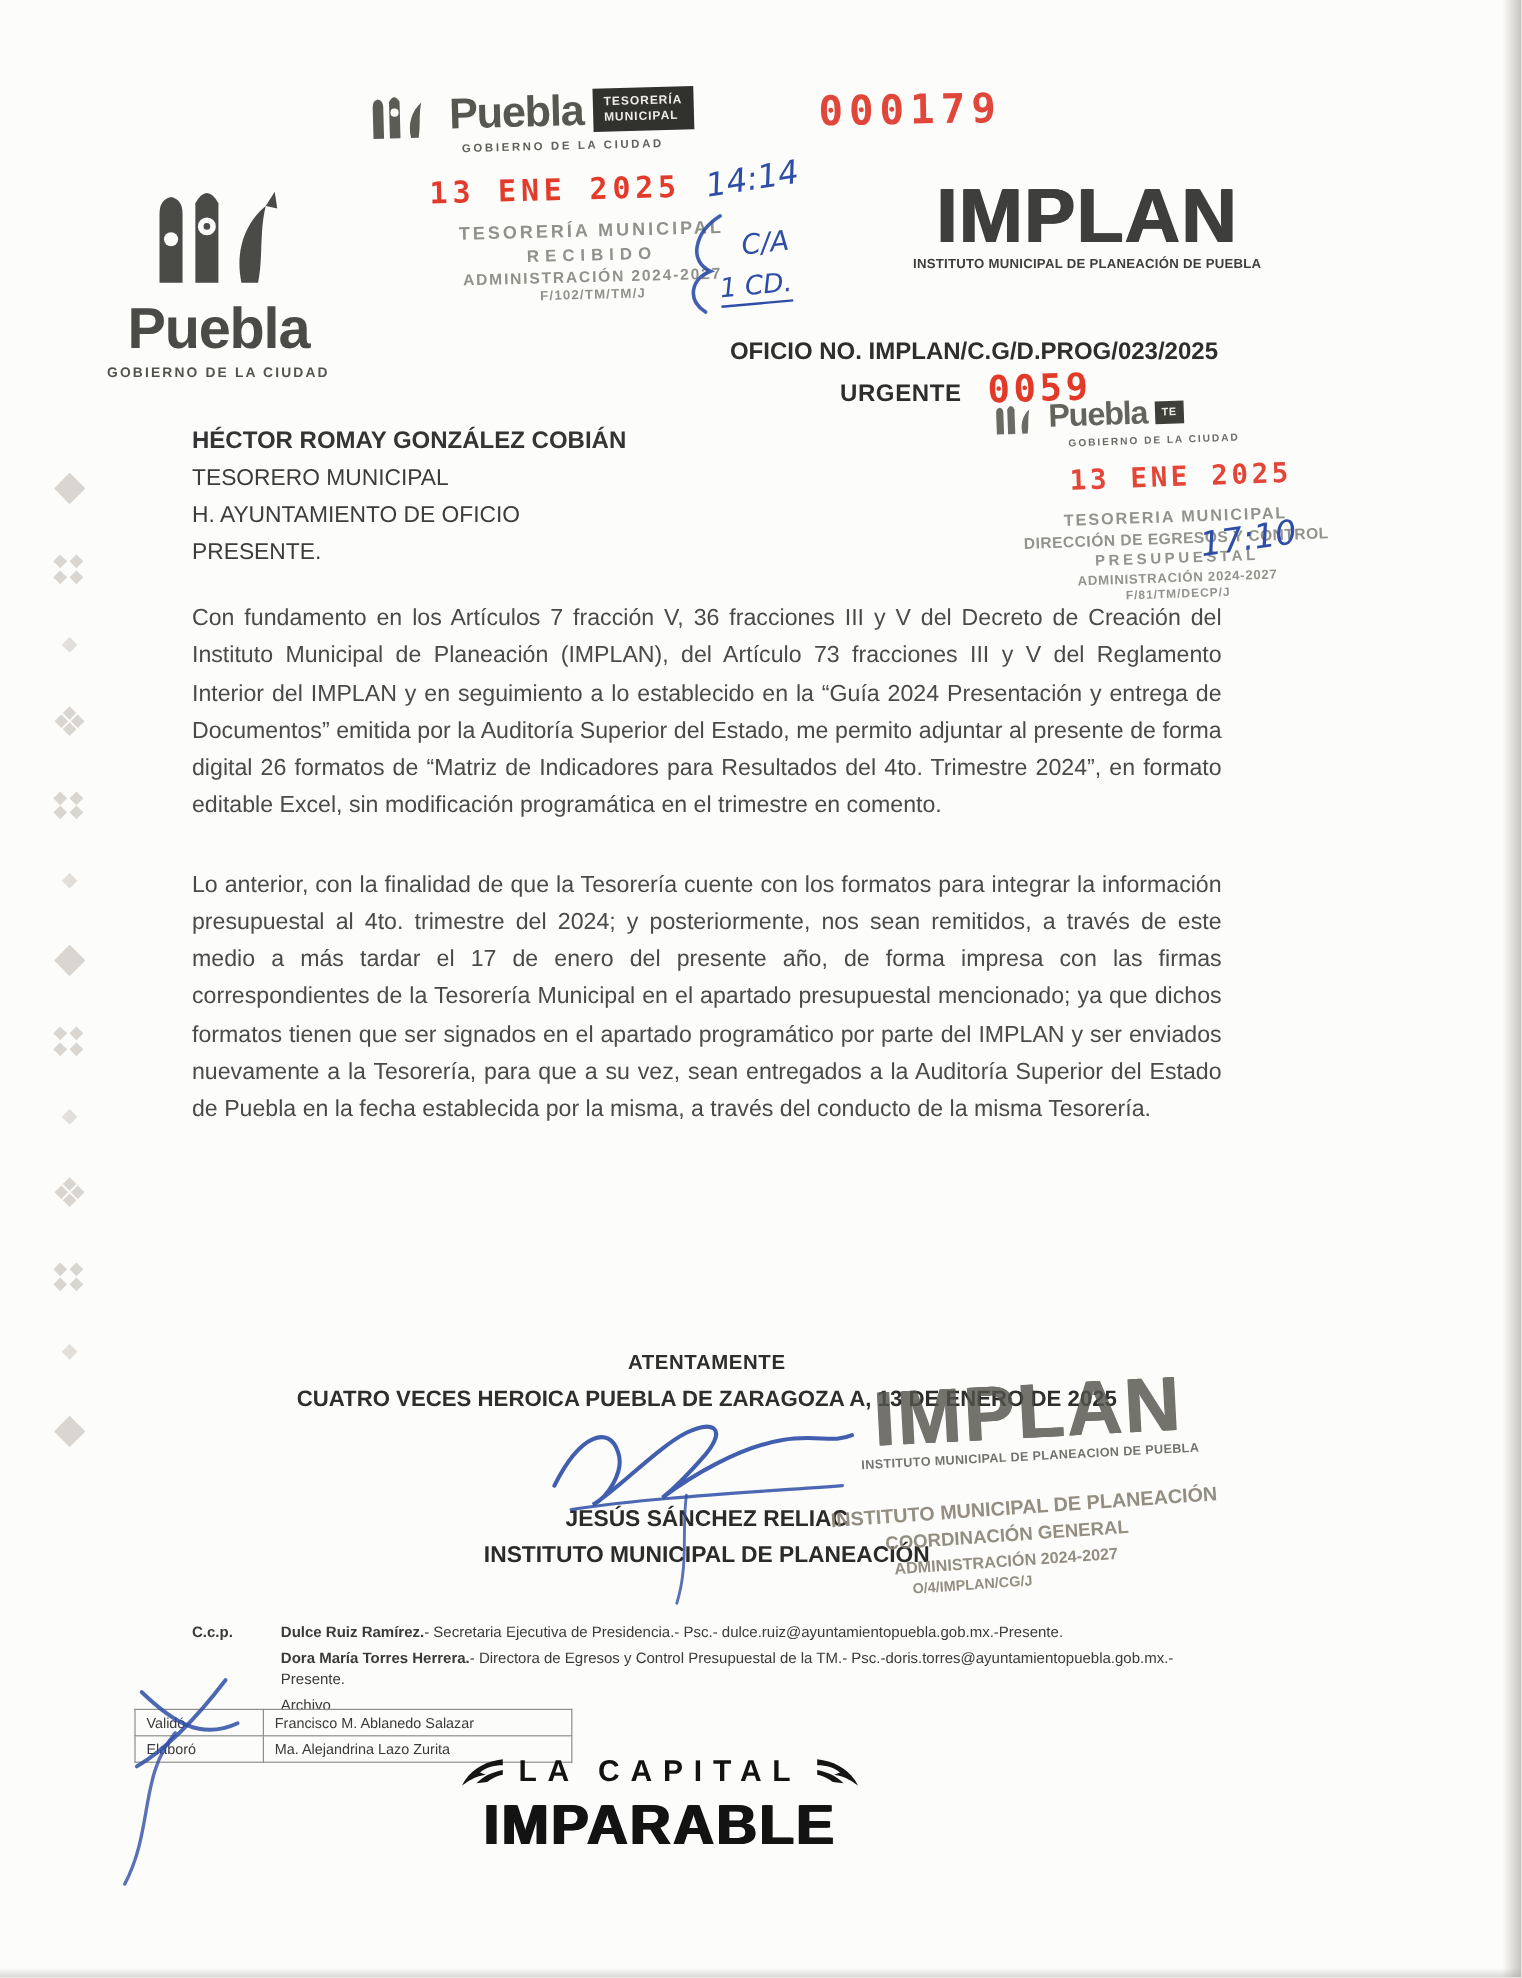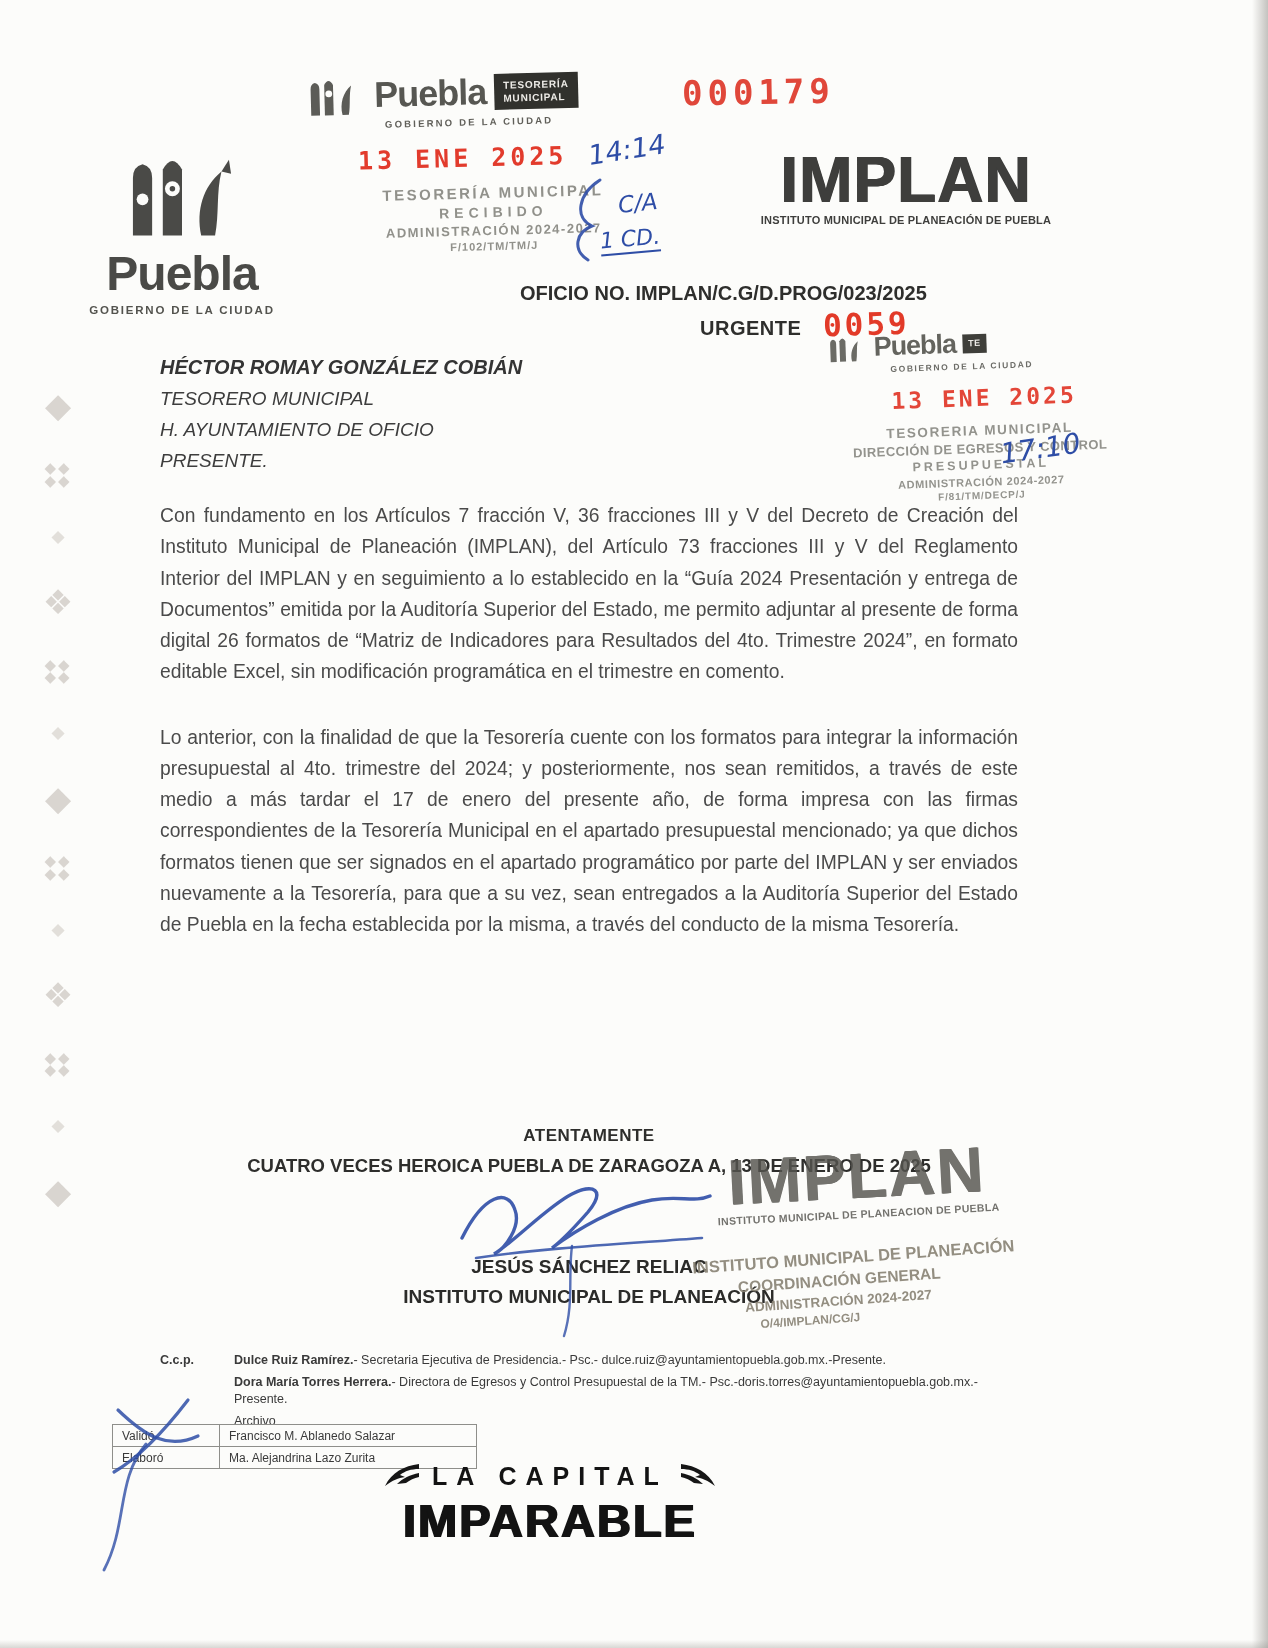--- a/index.html
+++ b/index.html
@@ -49,21 +49,21 @@
   
   .folio { position:absolute; left:682px; top:72px; font-family:"DejaVu Sans Mono", monospace;
     font-weight:bold; font-size:34px; letter-spacing:5px; color:#e0473a; transform:rotate(-1deg); z-index:4; }
 
   
   .implan-logo { position:absolute; left:738px; top:150px; width:336px; text-align:center; color:#3e3e3c; }
   .implan-word { font-size:64px; font-weight:bold; letter-spacing:1px; line-height:.95;
     text-shadow:.7px 0 currentColor, -.7px 0 currentColor; }
   .implan-sub { font-size:11px; font-weight:bold; letter-spacing:.2px; margin-top:3px; }
 
-  .oficio { position:absolute; left:520px; top:282px; width:495px; 
+  .oficio { position:absolute; left:520px; top:282px; width:495px; text-align:right;
     font-size:20px; font-weight:bold; color:#2e2e2c; }
   .urgente-row { position:absolute; left:700px; top:306px; width:410px; display:flex;
     align-items:baseline; gap:22px; }
   .urgente-label { font-size:20px; font-weight:bold; color:#2e2e2c; letter-spacing:.5px; }
   .urgente-no { font-family:"DejaVu Sans Mono", monospace; font-size:31px; font-weight:bold;
     letter-spacing:3px; color:#e23a28; transform:rotate(-2deg); }
 
   
   .stamp-right { position:absolute; left:826px; top:328px; width:306px; transform:rotate(-2deg);
     z-index:5; opacity:.94; }
@@ -75,21 +75,21 @@
   .sr-date { margin:14px 0 0 66px; font-family:"DejaVu Sans Mono", monospace; font-weight:bold;
     font-size:23px; letter-spacing:3px; color:#e23b2c; }
   .sr-lines { margin-top:12px; text-align:center; color:#8d8d87; font-weight:bold; }
   .rl1 { font-size:13.5px; letter-spacing:1.6px; }
   .rl2 { font-size:13px; letter-spacing:.4px; margin-top:3px; }
   .rl3 { font-size:12.5px; letter-spacing:3px; margin-top:2px; }
   .rl4 { font-size:11px; letter-spacing:.6px; margin-top:4px; }
   .rl5 { font-size:10px; letter-spacing:.8px; margin-top:2px; }
 
   
-  .recipient { position:absolute; left:160px; top:356px; z-index:2;font-style:italic; }
+  .recipient { position:absolute; left:160px; top:356px; z-index:2; }
   .r-name { font-weight:bold; font-size:20px; color:#343434; margin-bottom:9px; }
   .r-line { font-size:19px; color:#3d3d3d; margin-bottom:9px; }
 
   
   .body-copy { position:absolute; left:160px; top:500px; width:858px; z-index:2; }
   .body-copy p { margin:0 0 34px 0; font-size:19.3px; line-height:1.62; color:#4a4a4a; text-align:justify; }
 
   
   .closing { position:absolute; left:160px; top:1126px; width:858px; text-align:center; color:#2e2e2c; z-index:2; }
   .atent { font-weight:bold; font-size:17px; letter-spacing:.5px; }
@@ -120,21 +120,21 @@
 
   
   .approval { position:absolute; left:112px; top:1424px; border-collapse:collapse;
     font-size:12px; color:#3a3a3a; z-index:2; }
   .approval td { border:1px solid #8e8e8a; padding:2px 9px; height:17px; }
   .approval td.lbl { width:88px; }
   .approval td.val { width:238px; }
 
   
   .footer-logo { position:absolute; left:340px; top:1462px; width:420px; text-align:center; color:#131313; z-index:2; }
-  .fl-top { display:flex; justify-content:center; gap:12px;
+  .fl-top { display:flex; align-items:center; justify-content:center; gap:12px;
     font-weight:bold; font-size:25px; letter-spacing:9px; }
   .fl-bottom { font-weight:bold; font-size:47px; letter-spacing:2px; margin-top:2px;
     text-shadow:1px 0 currentColor, -1px 0 currentColor; }
 
   .blue-marks { position:absolute; left:90px; top:1384px; z-index:6; }
 
   .scan-edge-right { position:absolute; right:0; top:0; width:16px; height:100%;
     background:linear-gradient(to right, rgba(160,156,150,0), rgba(140,137,132,.5)); z-index:9; }
   .scan-edge-bottom { position:absolute; left:0; bottom:0; width:100%; height:8px;
     background:linear-gradient(to bottom, rgba(160,156,150,0), rgba(150,147,142,.35)); z-index:9; }

